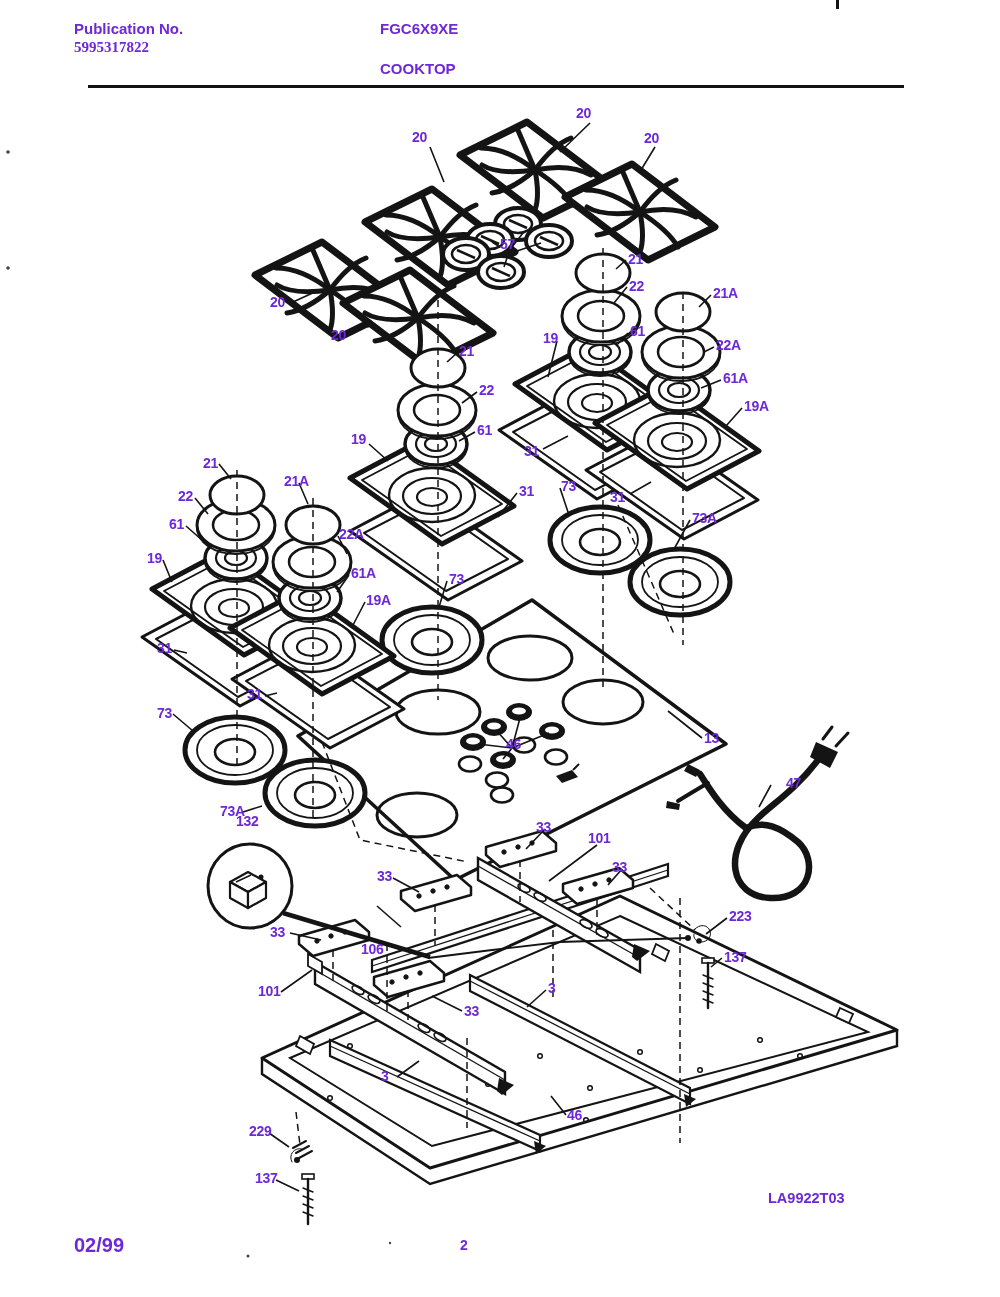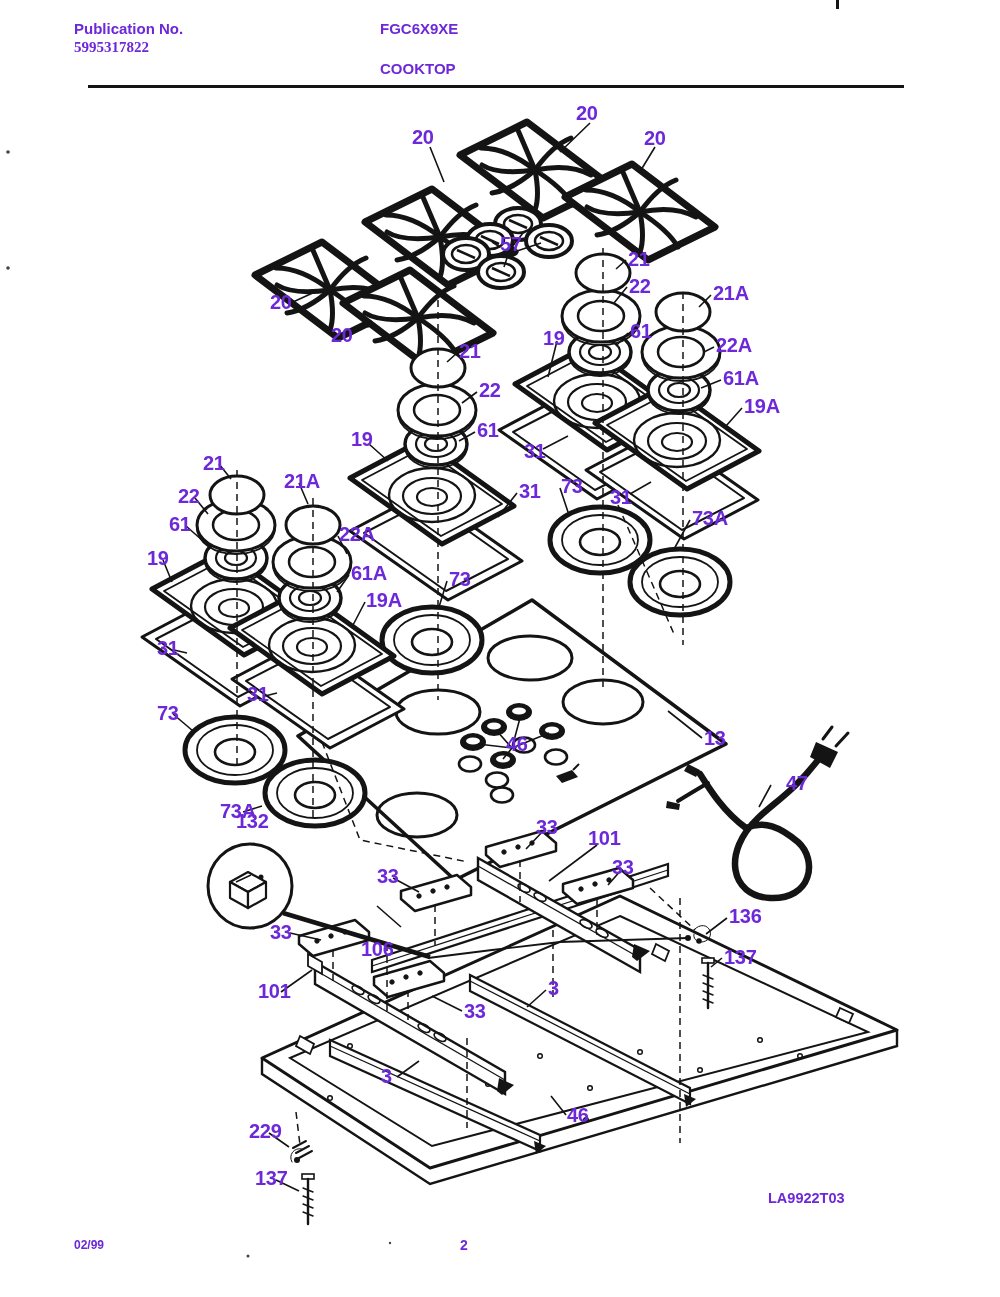--- a/index.html
+++ b/index.html
@@ -2,21 +2,21 @@
 <html><head>
 <meta charset="utf-8">
 <style>
   html,body{margin:0;padding:0;background:#fff;}
   .page{position:relative;width:1000px;height:1297px;background:#fff;overflow:hidden;
         font-family:"Liberation Sans",sans-serif;color:#6d28d9;}
   .abs{position:absolute;}
   .hdr{position:absolute;font-weight:bold;font-size:15px;line-height:18px;white-space:nowrap;}
   .ctr{text-align:left;}
   .rule{position:absolute;left:88px;top:85px;width:816px;height:3px;background:#141414;}
-  .plabel{position:absolute;font-weight:bold;font-size:20px;letter-spacing:-0.3px;
+  .plabel{position:absolute;font-weight:bold;font-size:14px;letter-spacing:-0.3px;
           white-space:nowrap;line-height:15px;}
   svg{position:absolute;left:0;top:0;}
 </style>
 </head>
 <body>
 
 <div class="page">
 
   <div class="hdr" style="left:74px;top:20px;">Publication No.</div>
   <div class="hdr" style="left:74px;top:38px;font-family:Liberation Serif, serif;">5995317822</div>
@@ -340,27 +340,27 @@
       <div class="plabel" style="left: 704px; top: 731px;">13</div>
       <div class="plabel" style="left: 506px; top: 737px;">46</div>
       <div class="plabel" style="left: 786px; top: 776px;">47</div>
       <div class="plabel" style="left: 236px; top: 814px;">132</div>
       <div class="plabel" style="left: 536px; top: 820px;">33</div>
       <div class="plabel" style="left: 588px; top: 831px;">101</div>
       <div class="plabel" style="left: 612px; top: 860px;">33</div>
       <div class="plabel" style="left: 377px; top: 869px;">33</div>
       <div class="plabel" style="left: 361px; top: 942px;">106</div>
       <div class="plabel" style="left: 270px; top: 925px;">33</div>
-      <div class="plabel" style="left: 729px; top: 909px;">136</div>
+      <div class="plabel" style="left: 729px; top: 909px;">223</div>
       <div class="plabel" style="left: 724px; top: 950px;">137</div>
       <div class="plabel" style="left: 258px; top: 984px;">101</div>
       <div class="plabel" style="left: 548px; top: 981px;">3</div>
       <div class="plabel" style="left: 464px; top: 1004px;">33</div>
       <div class="plabel" style="left: 381px; top: 1069px;">3</div>
       <div class="plabel" style="left: 567px; top: 1108px;">46</div>
       <div class="plabel" style="left: 249px; top: 1124px;">229</div>
       <div class="plabel" style="left: 255px; top: 1171px;">137</div>
     </div>
 
   <div class="hdr" style="left:768px;top:1189px;font-size:14.5px;">LA9922T03</div>
-  <div class="hdr" style="left:74px;top:1236px;font-size:12px;">02/99</div>
+  <div class="hdr" style="left:74px;top:1236px;font-size:20px;">02/99</div>
   <div class="hdr ctr" style="left:460px;top:1236px;width:80px;font-size:14px;">2</div>
 </div>
 
 </body></html>

